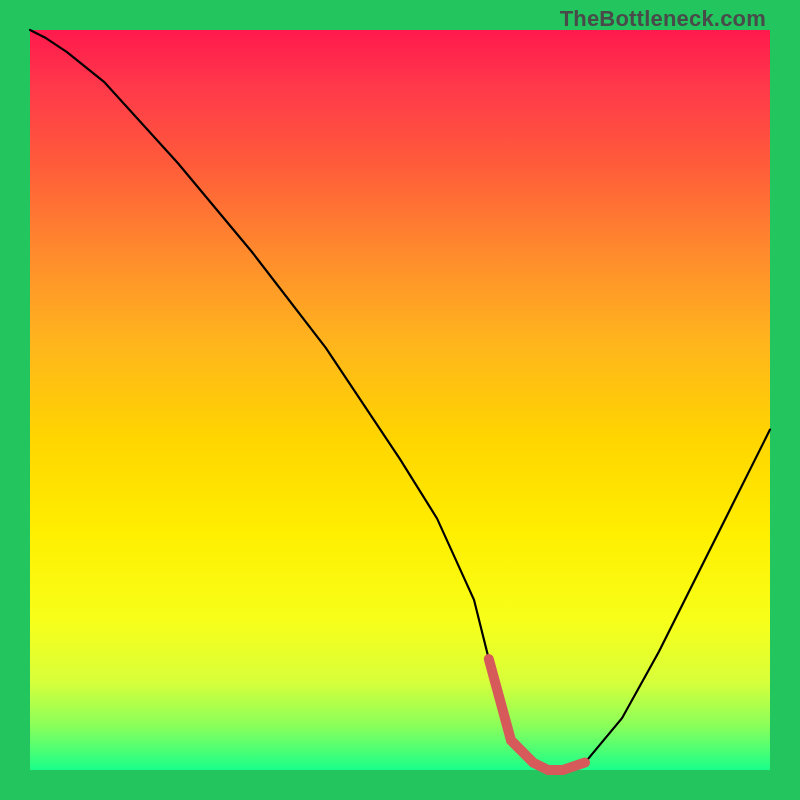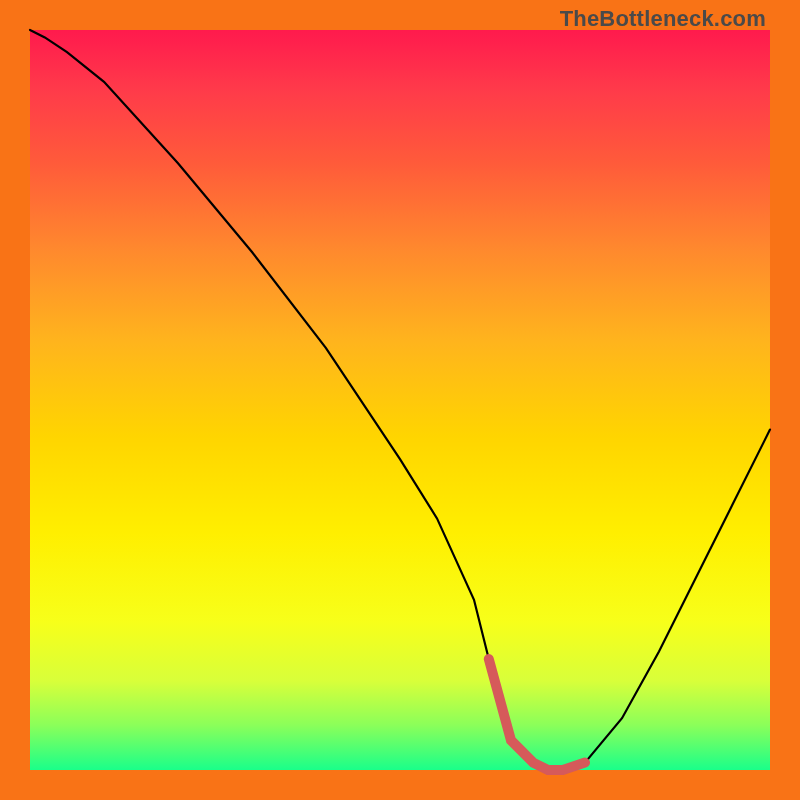--- a/index.html
+++ b/index.html
@@ -7,21 +7,21 @@
     padding: 0;
     width: 800px;
     height: 800px;
     background: #000;
     overflow: hidden;
   }
   .frame {
     position: relative;
     width: 800px;
     height: 800px;
-    background: #f97316;
+    background: #22c55e;
   }
   .plot-area {
     position: absolute;
     left: 30px;
     top: 30px;
     width: 740px;
     height: 740px;
     background: linear-gradient(to bottom,
       #ff1a4d 0%,
       #ff3a4a 8%,

